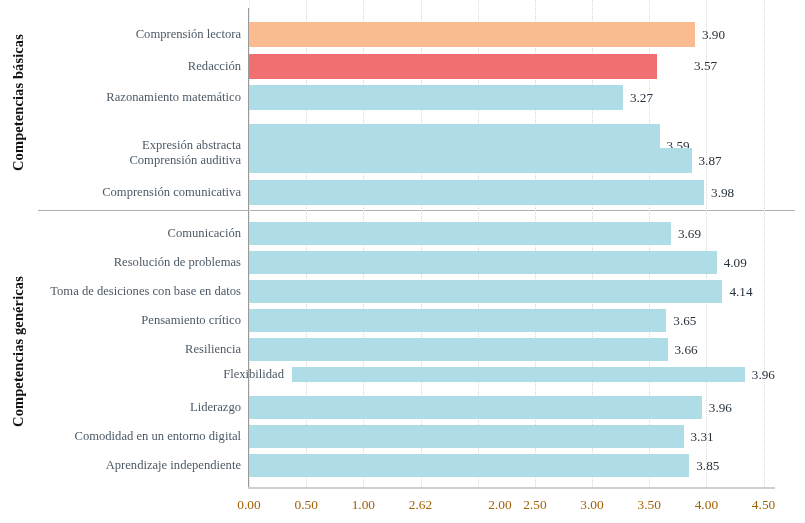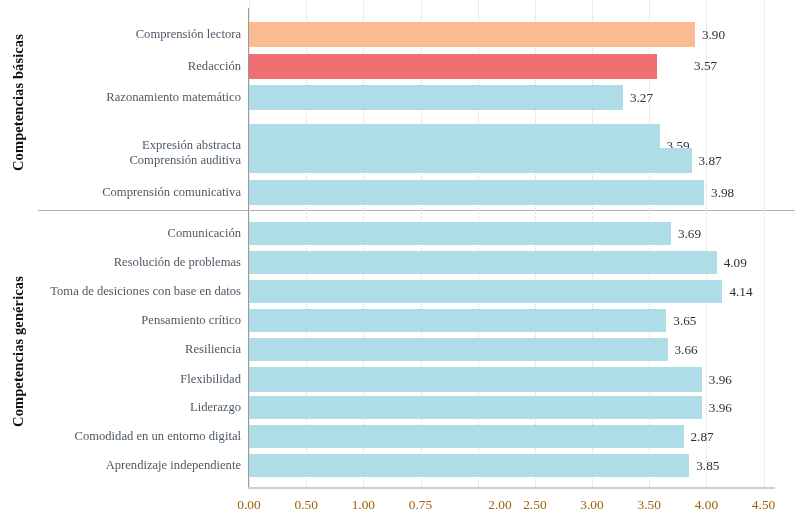--- a/index.html
+++ b/index.html
@@ -189,48 +189,48 @@
         <div class="row" style="top: 309px; height: 23px;">
           <div class="catlabel">Pensamiento crítico</div>
           <div class="bar" style="width: 417.37px; background: rgb(174, 220, 231);"></div>
           <div class="vallabel" style="left: 424.37px;">3.65</div>
         </div>
         <div class="row" style="top: 338px; height: 23px; padding-left: 44px;">
           <div class="catlabel">Resiliencia</div>
           <div class="bar" style="width: 418.513px; background: rgb(174, 220, 231);"></div>
           <div class="vallabel" style="left: 425.513px;">3.66</div>
         </div>
-        <div class="row" style="top: 367px; height: 25px;">
+        <div class="row" style="top: 367px; height: 15px; margin-left: 43px;">
           <div class="catlabel">Flexibilidad</div>
           <div class="bar" style="width: 452.817px; background: rgb(174, 220, 231);"></div>
           <div class="vallabel" style="left: 459.817px;">3.96</div>
         </div>
         <div class="row" style="top: 396px; height: 23px;">
           <div class="catlabel">Liderazgo</div>
           <div class="bar" style="width: 452.817px; background: rgb(174, 220, 231);"></div>
           <div class="vallabel" style="left: 459.817px;">3.96</div>
         </div>
         <div class="row" style="top: 425px; height: 23px;">
           <div class="catlabel">Comodidad en un entorno digital</div>
           <div class="bar" style="width: 434.522px; background: rgb(174, 220, 231);"></div>
-          <div class="vallabel" style="left: 441.522px;">2.87</div>
+          <div class="vallabel" style="left: 441.522px;">3.31</div>
         </div>
         <div class="row" style="top: 454px; height: 23px; padding-left: 42px;">
           <div class="catlabel">Aprendizaje independiente</div>
           <div class="bar" style="width: 440.239px; background: rgb(174, 220, 231);"></div>
           <div class="vallabel" style="left: 447.239px;">3.85</div>
         </div>
       </div>
   </div>
 
   <div id="xticks">
       <div class="ticklabel" style="left: 249px;">0.00</div>
       <div class="ticklabel" style="left: 306.174px;">0.50</div>
       <div class="ticklabel" style="left: 363.348px;">1.00</div>
-      <div class="ticklabel" style="left: 420.522px;">0.75</div>
+      <div class="ticklabel" style="left: 420.522px;">2.62</div>
       <div class="ticklabel" style="left: 500px;">2.00</div>
       <div class="ticklabel" style="left: 534.87px;">2.50</div>
       <div class="ticklabel" style="left: 592.043px;">3.00</div>
       <div class="ticklabel" style="left: 649.217px;">3.50</div>
       <div class="ticklabel" style="left: 706.391px;">4.00</div>
       <div class="ticklabel" style="left: 763.565px;">4.50</div>
     </div>
 </div>
 
 </body></html>

